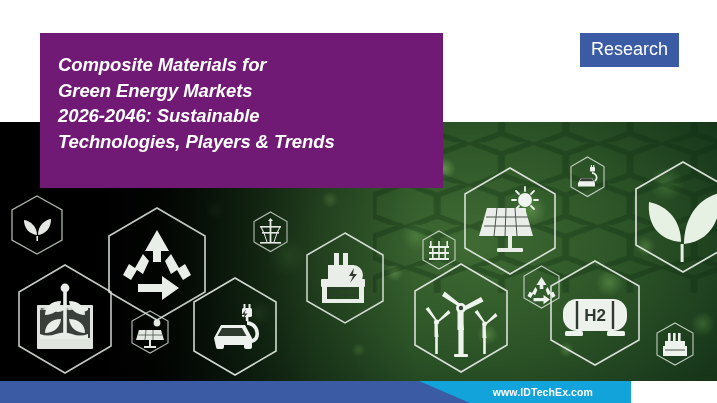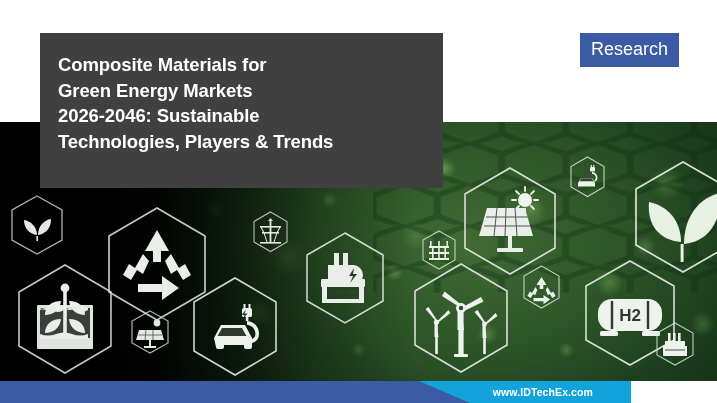--- a/index.html
+++ b/index.html
@@ -91,24 +91,25 @@
   .hexpattern svg{display:block;width:100%;height:100%;}
 
   
   .hexicon{position:absolute;z-index:3;}
   .hexicon svg{display:block;overflow:visible;}
 
   
   .title-box{
     position:absolute;left:40px;top:33px;
     width:403px;height:155px;
-    background:#404040;
+    background:#701a75;
     z-index:5;
     box-sizing:border-box;
     padding:19px 0 0 18px;
+    font-style:italic;
   }
   .title-text{
     color:#ffffff;
     font-size:18.5px;
     font-weight:bold;
     line-height:25.5px;
     letter-spacing:-0.1px;
     white-space:pre-line;
     margin:0;
   }
@@ -368,21 +369,21 @@
         <path d="M9 27 l3 -5 h11 l3 5 v3.5 h-17 z"></path>
         <rect x="21" y="11" width="5" height="4.5" rx=".8"></rect>
         <rect x="21.8" y="9" width="1.1" height="2.3"></rect>
         <rect x="24.2" y="9" width="1.1" height="2.3"></rect>
         <path d="M23 16 c4 .6 5.5 3.2 5.5 5.8 c0 2.2 -1.3 3.6 -3 4.1 l0 -2 c.8 -.4 1.3 -1.1 1.3 -2.2 c0 -2 -1.1 -3.6 -3.8 -4 z"></path>
       </g>
       <path d="M12.3 22.2 h10.4 l1.8 3.1 h-14 z" fill="#374036"></path>
     </svg>
   </div>
 
-  <div class="hexicon" style="left:582px;top:259px;">
+  <div class="hexicon" style="left:547px;top:259px;">
     <svg width="96" height="108" viewBox="0 0 96 108">
       <path d="M48 2 L92 27 L92 81 L48 106 L4 81 L4 27 Z" fill="none" stroke="#e6ece6" stroke-width="1.6" opacity=".92"></path>
       <g fill="#eef2ed">
         <rect x="16" y="40" width="64" height="32" rx="14"></rect>
         <rect x="18" y="72" width="18" height="5" rx="1.5"></rect>
         <rect x="60" y="72" width="18" height="5" rx="1.5"></rect>
       </g>
       <g stroke="#2f3a2f" stroke-width="2.4">
         <line x1="30" y1="42" x2="30" y2="70"></line>
         <line x1="66" y1="42" x2="66" y2="70"></line>

